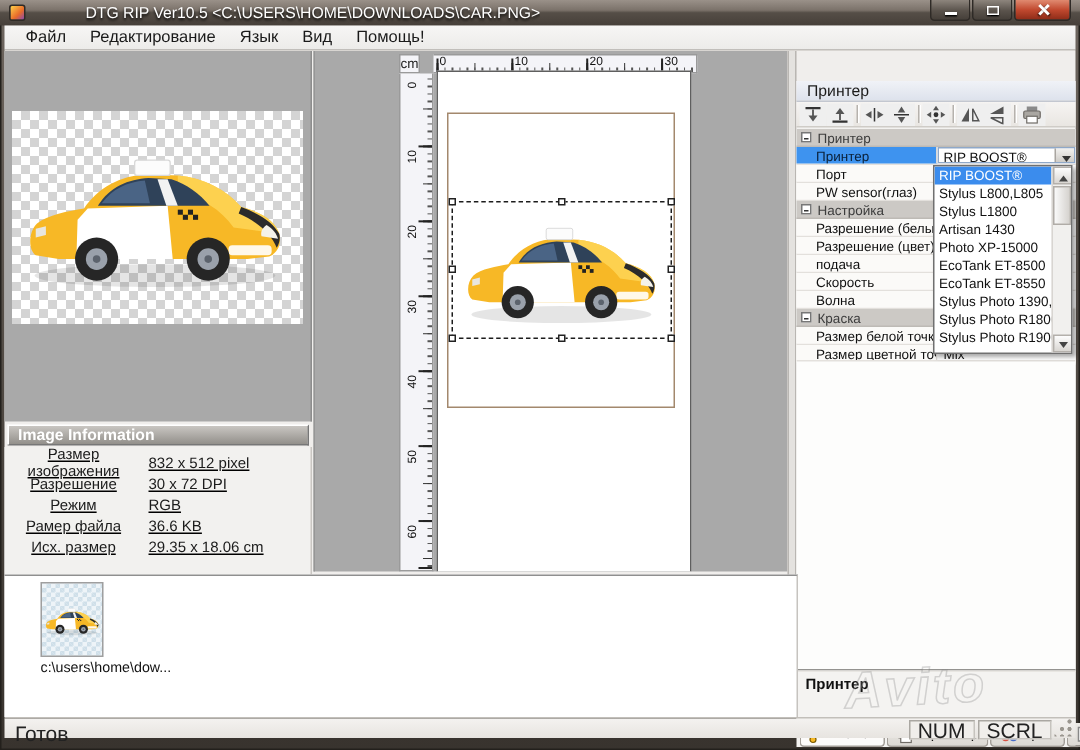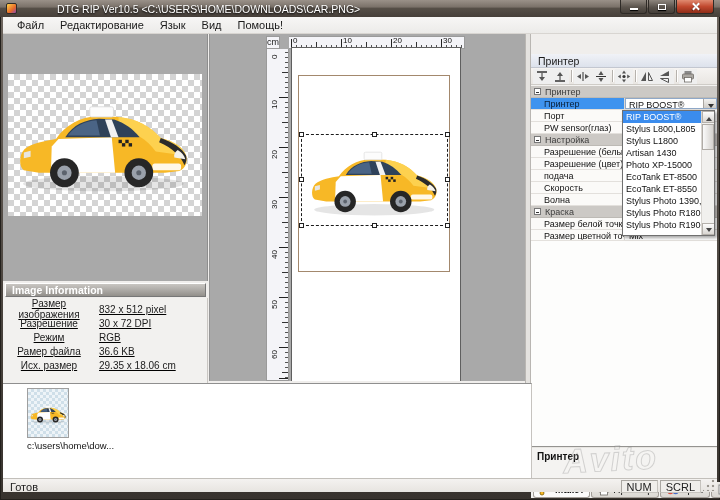--- a/index.html
+++ b/index.html
@@ -87,21 +87,21 @@
   .dd-arrow.down::after{top:4px;border-top:4px solid #444;}
   .dd-thumb{position:absolute;left:0;top:13px;width:12px;height:26px;background:linear-gradient(90deg,#fafafa,#d5d2ce);border:1px solid #b0aca7;}
   .rp-blank{position:absolute;left:0;top:186px;width:186px;height:206px;background:#fdfdfc;border-top:1px solid #e4e1dd;}
   .rp-desc{position:absolute;left:0;top:392px;width:186px;height:36px;background:#f4f3f1;border-top:2px groove #e8e6e2;padding:3px 6px;}
   .rp-desc-title{font-size:10px;font-weight:bold;color:#111;}
   .rp-tabs{position:absolute;left:2px;top:428px;width:192px;height:16px;display:flex;}
   .tab{display:flex;align-items:center;gap:2px;padding:0 5px;font-size:10px;color:#111;background:linear-gradient(180deg,#eceae6,#dcd9d4);border:1px solid #a39e98;border-top:none;border-radius:0 0 3px 3px;margin-right:1px;white-space:nowrap;}
   .tab.active{background:#fcfbfa;font-weight:bold;}
   .icn svg{display:block;}
   
-  .statusbar{position:absolute;left:3px;top:478px;width:714px;height:14px;background:linear-gradient(180deg,#f4f2f0,#e7e4e0);border-top:1px solid #c2bfba;font-size:11px;color:#222;}
+  .statusbar{position:absolute;left:3px;top:478px;width:714px;height:14px;background:linear-gradient(180deg,#f4f2f0,#e7e4e0);border-top:1px solid #c2bfba;font-size:14px;color:#222;}
   .status-left{position:absolute;left:7px;top:2px;}
   .status-right{position:absolute;right:16px;top:1px;display:flex;gap:2px;}
   .scell{border:1px solid #c6c3be;border-top-color:#aaa7a2;border-left-color:#aaa7a2;padding:0 5px;height:13px;line-height:12px;background:#f0eeeb;}
   .grip{position:absolute;right:1px;bottom:1px;width:13px;height:13px;background:
     radial-gradient(circle at 10px 3px,#9a968f 1.2px,transparent 1.6px),
     radial-gradient(circle at 10px 8px,#9a968f 1.2px,transparent 1.6px),
     radial-gradient(circle at 5px 8px,#9a968f 1.2px,transparent 1.6px),
     radial-gradient(circle at 10px 13px,#9a968f 1.2px,transparent 1.6px),
     radial-gradient(circle at 5px 13px,#9a968f 1.2px,transparent 1.6px),
     radial-gradient(circle at 0px 13px,#9a968f 1.2px,transparent 1.6px);}

